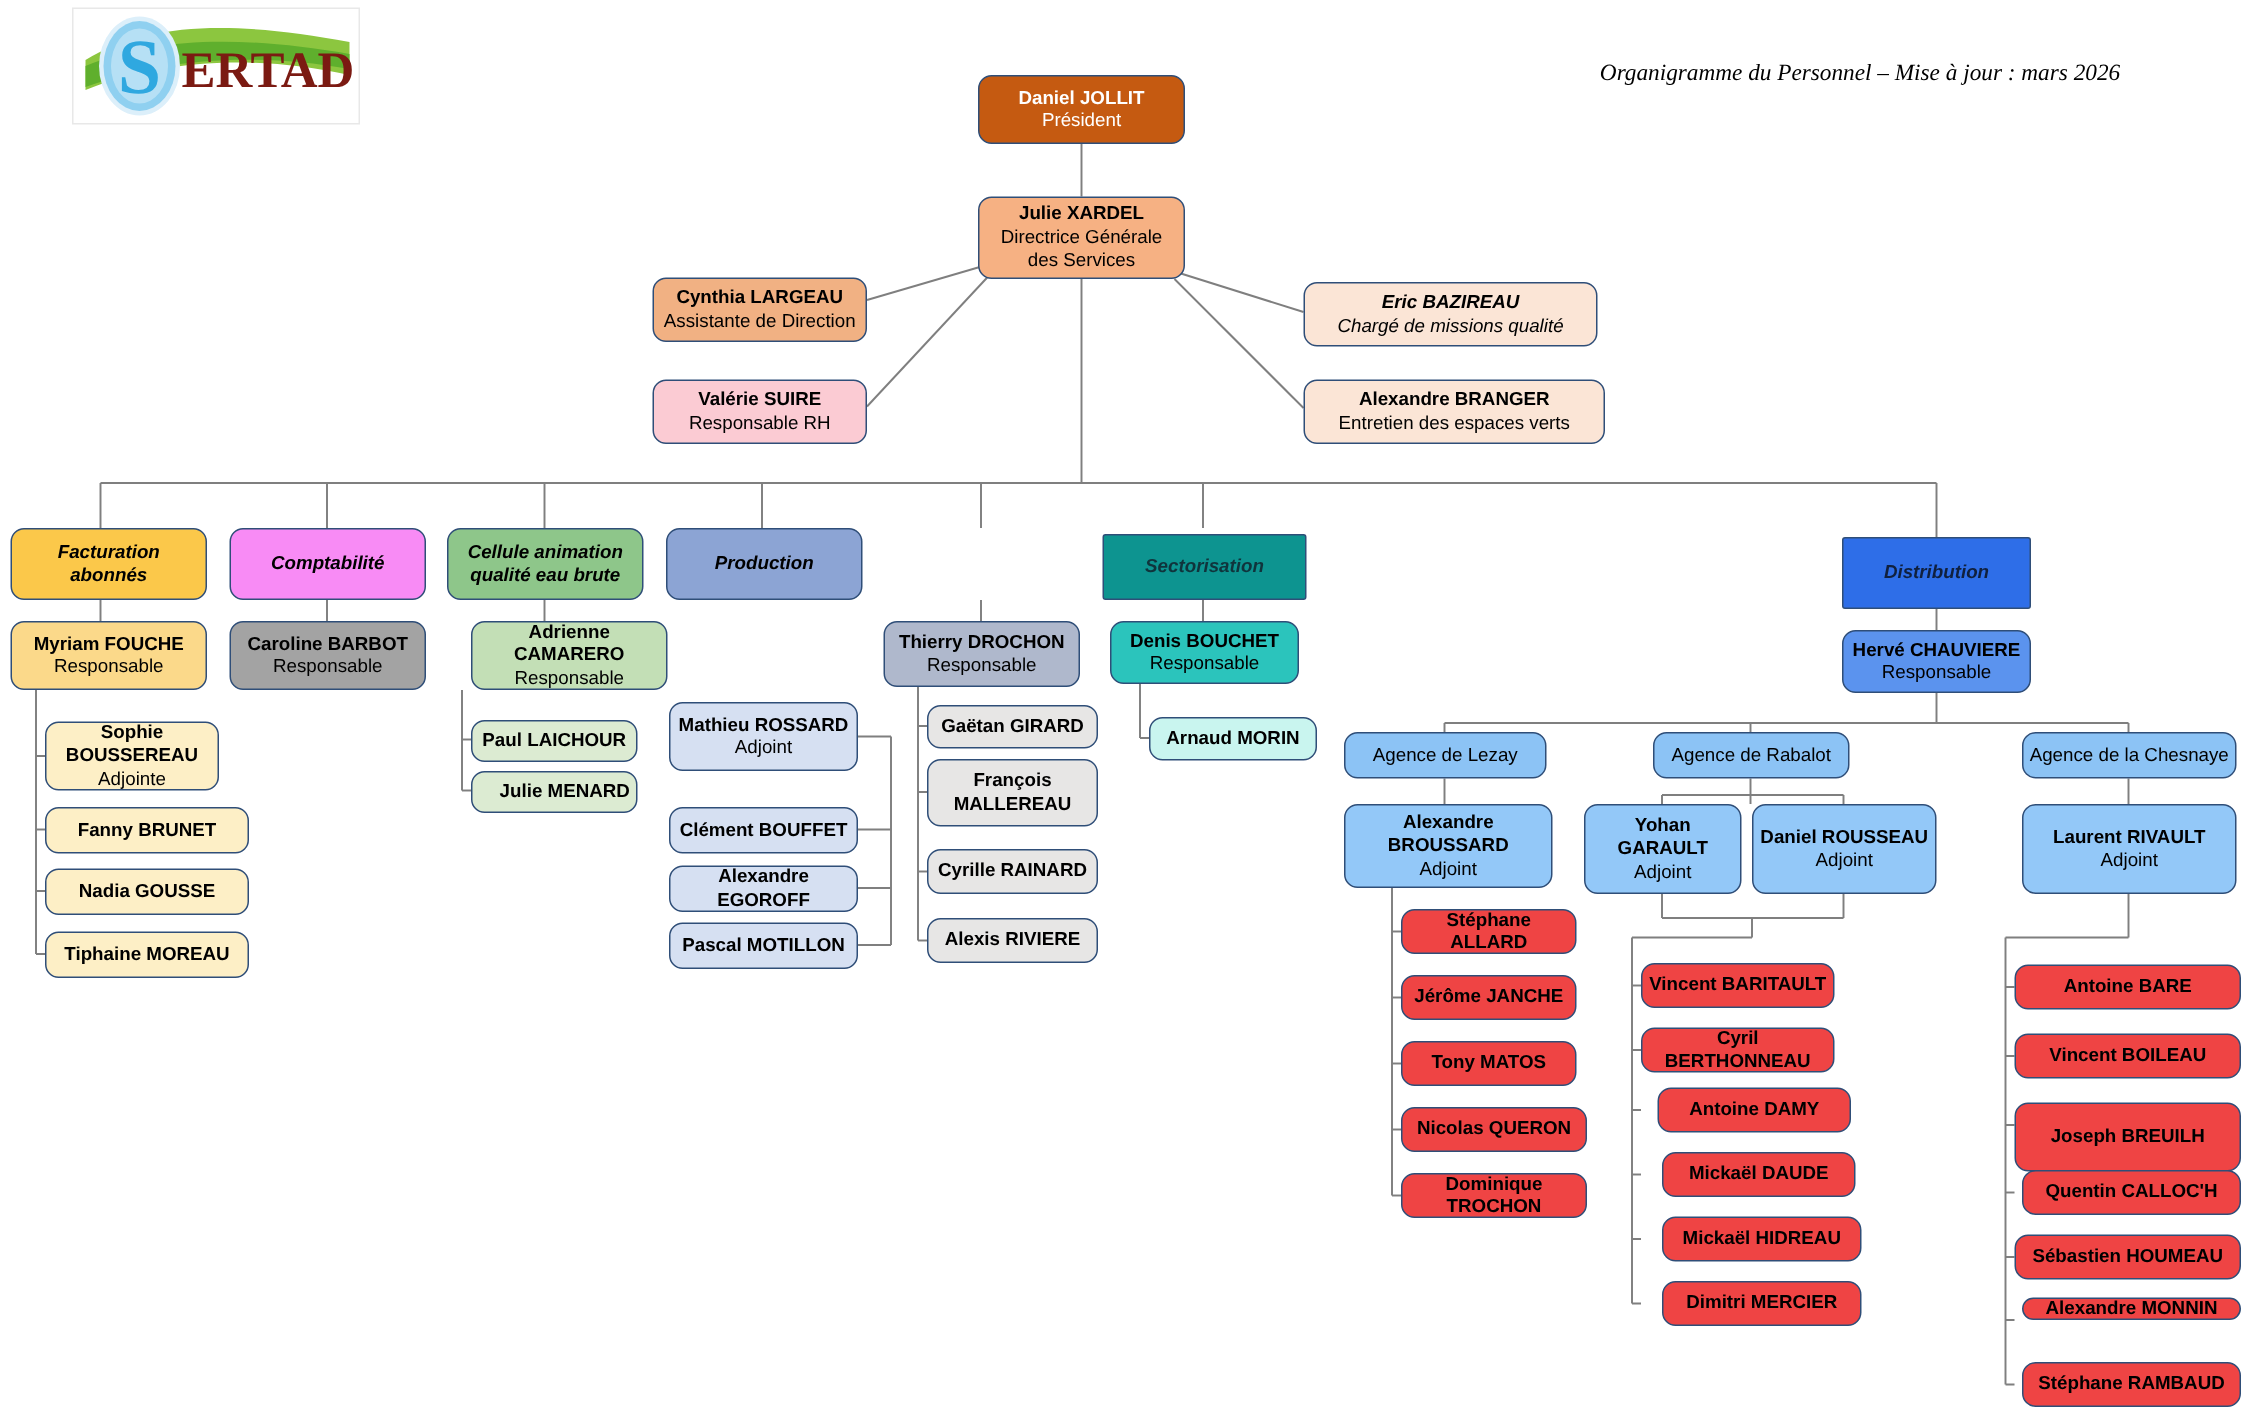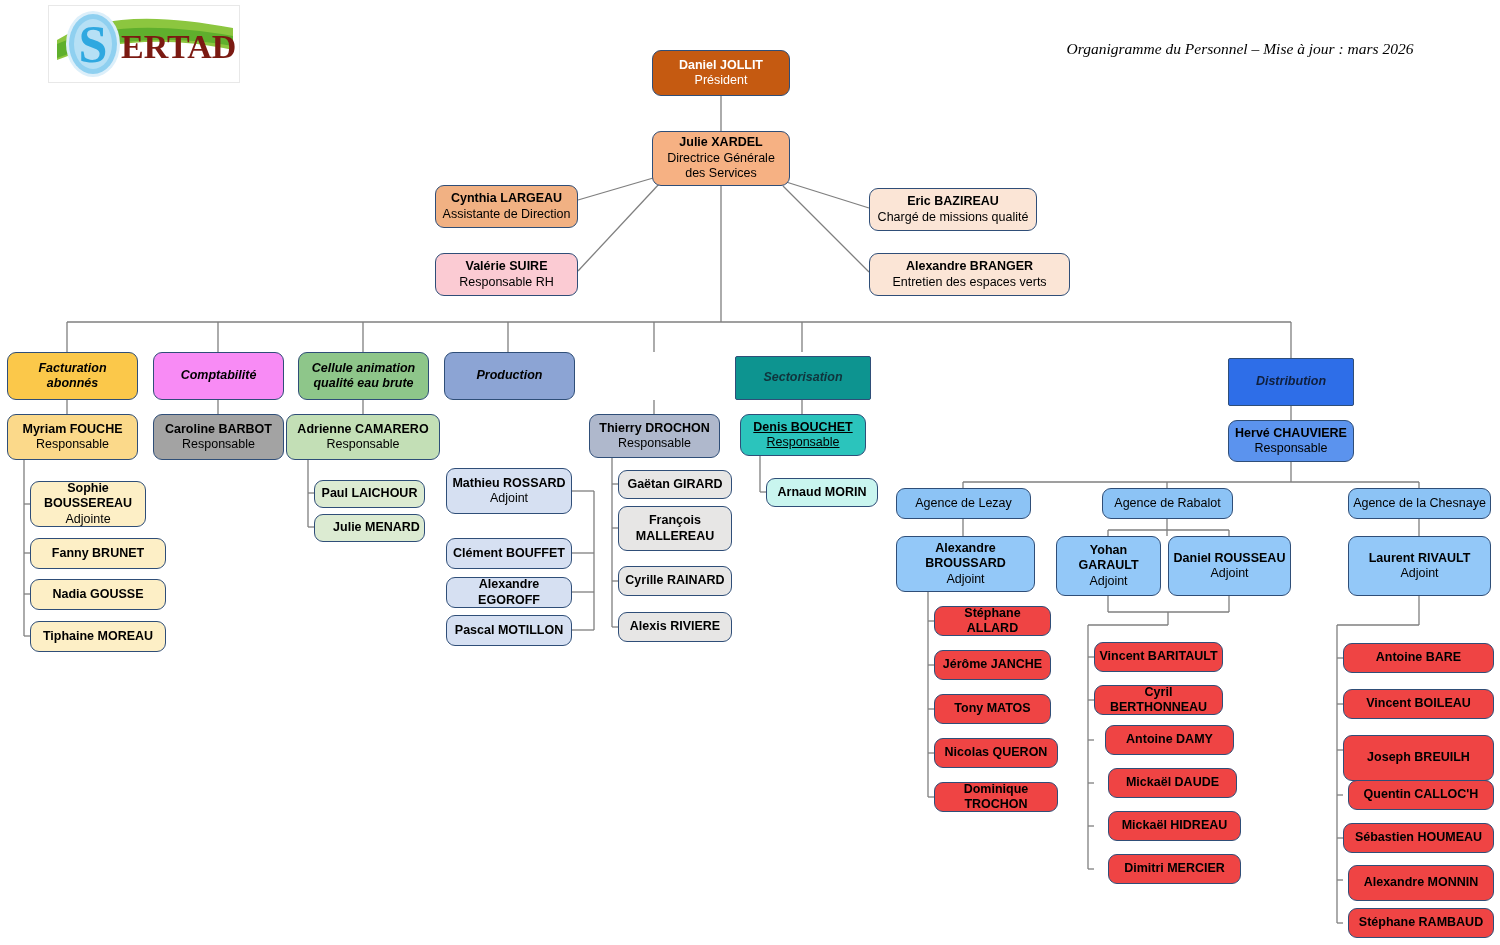--- a/index.html
+++ b/index.html
@@ -226,21 +226,21 @@
   <div class="node c-rh" style="left:435px;top:253px;width:143px;height:43px;">
     <div class="nm">Valérie SUIRE</div>
     <div class="rl">Responsable RH</div>
   </div>
 
   <div class="node c-assist" style="left:435px;top:185px;width:143px;height:43px;">
     <div class="nm">Cynthia LARGEAU</div>
     <div class="rl">Assistante de Direction</div>
   </div>
 
-  <div class="node c-light" style="left:869px;top:188px;width:168px;height:43px;">
+  <div class="node c-light" style="left:869px;top:188px;width:196px;height:43px;font-style:italic;">
     <div class="nm">Eric BAZIREAU</div>
     <div class="rl">Chargé de missions qualité</div>
   </div>
 
   <div class="node dept c-fact-h" style="left:7px;top:352px;width:131px;height:48px;">
     <div class="nm">Facturation abonnés</div>
   </div>
 
   <div class="node c-light" style="left:869px;top:253px;width:201px;height:43px;">
     <div class="nm">Alexandre BRANGER</div>
@@ -269,21 +269,21 @@
   </div>
   <div class="node c-cpt-r" style="left:153px;top:414px;width:131px;height:46px;">
     <div class="nm">Caroline BARBOT</div>
     <div class="rl">Responsable</div>
   </div>
 
   <div class="node dept c-cel-h" style="left:298px;top:352px;width:131px;height:48px;">
     <div class="nm">Cellule animation</div>
     <div class="nm">qualité eau brute</div>
   </div>
-  <div class="node c-cel-r" style="left:286px;top:414px;width:154px;height:46px;">
+  <div class="node c-cel-r" style="left:314px;top:414px;width:131px;height:46px;">
     <div class="nm">Adrienne CAMARERO</div>
     <div class="rl">Responsable</div>
   </div>
   <div class="node c-cel-c" style="left:314px;top:480px;width:111px;height:28px;">
     <div class="nm">Paul LAICHOUR</div>
   </div>
   <div class="node c-cel-c" style="left:314px;top:514px;width:111px;height:28px;padding-left:18px;">
     <div class="nm">Julie MENARD</div>
   </div>
 
@@ -318,21 +318,21 @@
   <div class="node c-maint-c" style="left:618px;top:566px;width:114px;height:30px;">
     <div class="nm">Cyrille RAINARD</div>
   </div>
   <div class="node c-maint-c" style="left:618px;top:612px;width:114px;height:30px;">
     <div class="nm">Alexis RIVIERE</div>
   </div>
 
   <div class="node dept c-sect-h sq" style="left:735px;top:356px;width:136px;height:44px;">
     <div class="nm">Sectorisation</div>
   </div>
-  <div class="node c-sect-r" style="left:740px;top:414px;width:126px;height:42px;text-decoration:underline;">
+  <div class="node c-sect-r" style="left:740px;top:414px;width:126px;height:42px;">
     <div class="nm">Denis BOUCHET</div>
     <div class="rl">Responsable</div>
   </div>
   <div class="node c-sect-c" style="left:766px;top:478px;width:112px;height:29px;">
     <div class="nm">Arnaud MORIN</div>
   </div>
 
   <div class="node dept c-dist-h sq" style="left:1228px;top:358px;width:126px;height:48px;">
     <div class="nm">Distribution</div>
   </div>
@@ -410,20 +410,20 @@
   </div>
   <div class="node c-ag-c" style="left:1343px;top:735px;width:151px;height:46px;">
     <div class="nm">Joseph BREUILH</div>
   </div>
   <div class="node c-ag-c" style="left:1348px;top:780px;width:146px;height:30px;">
     <div class="nm">Quentin CALLOC'H</div>
   </div>
   <div class="node c-ag-c" style="left:1343px;top:823px;width:151px;height:30px;">
     <div class="nm">Sébastien HOUMEAU</div>
   </div>
-  <div class="node c-ag-c" style="left:1348px;top:865px;width:146px;height:36px;justify-content:center;">
+  <div class="node c-ag-c" style="left:1348px;top:865px;width:146px;height:15px;justify-content:center;">
     <div class="nm">Alexandre MONNIN</div>
   </div>
   <div class="node c-ag-c" style="left:1348px;top:908px;width:146px;height:30px;">
     <div class="nm">Stéphane RAMBAUD</div>
   </div>
 
 </div>
 
 </body></html>

